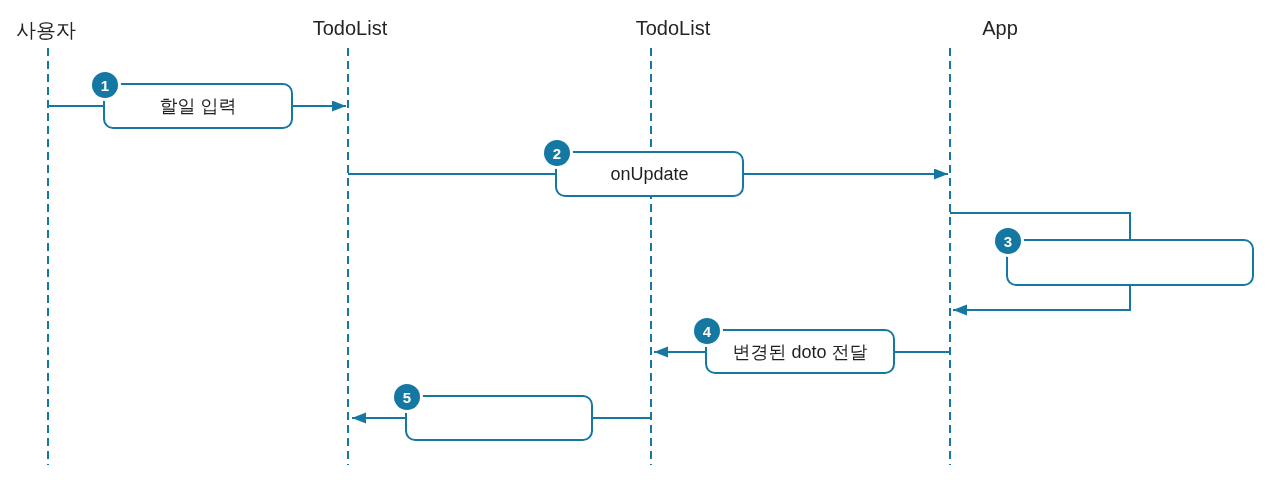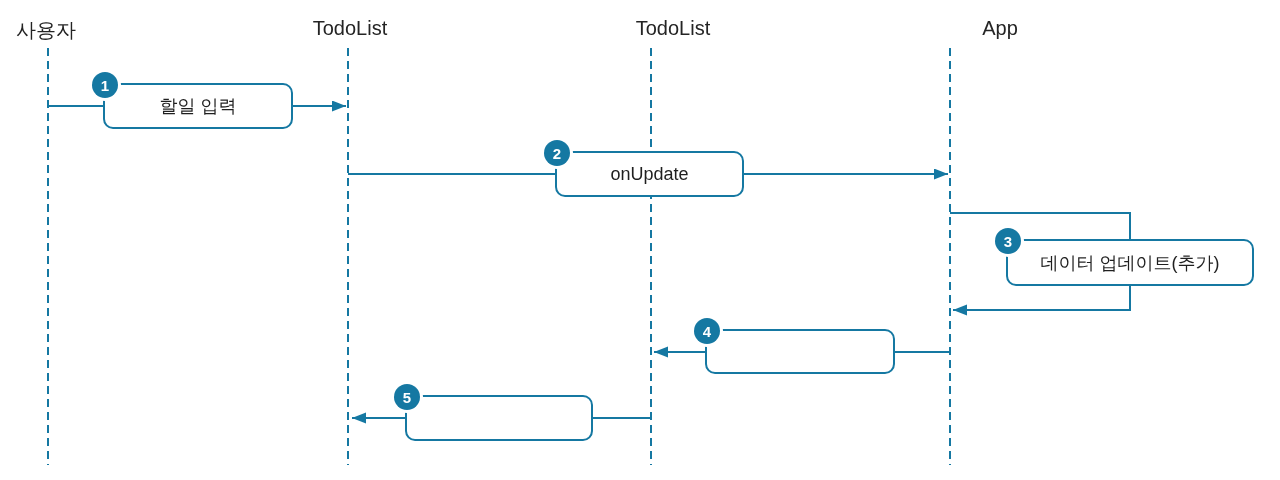--- a/index.html
+++ b/index.html
@@ -121,24 +121,24 @@
     <span>할일 입력</span>
   </div>
 
   <div class="msg-box box-2">
     <span class="step-badge">2</span>
     <span>onUpdate</span>
   </div>
 
   <div class="msg-box box-3">
     <span class="step-badge">3</span>
-    <span>데이터 업데이트(추가)</span>
   </div>
 
   <div class="msg-box box-4">
     <span class="step-badge">4</span>
+    <span>변경된 doto 전달</span>
   </div>
 
   <div class="msg-box box-5">
     <span class="step-badge">5</span>
   </div>
 
 </div>
 
 </body></html>

